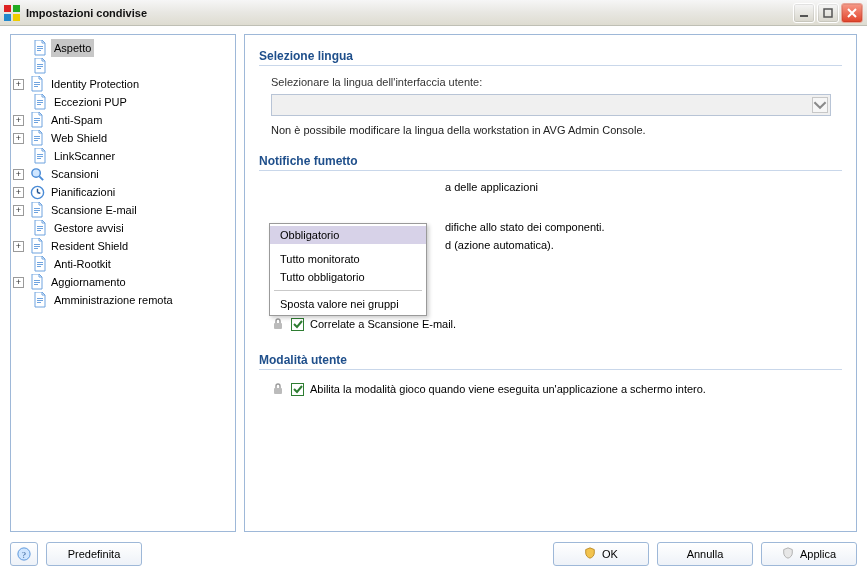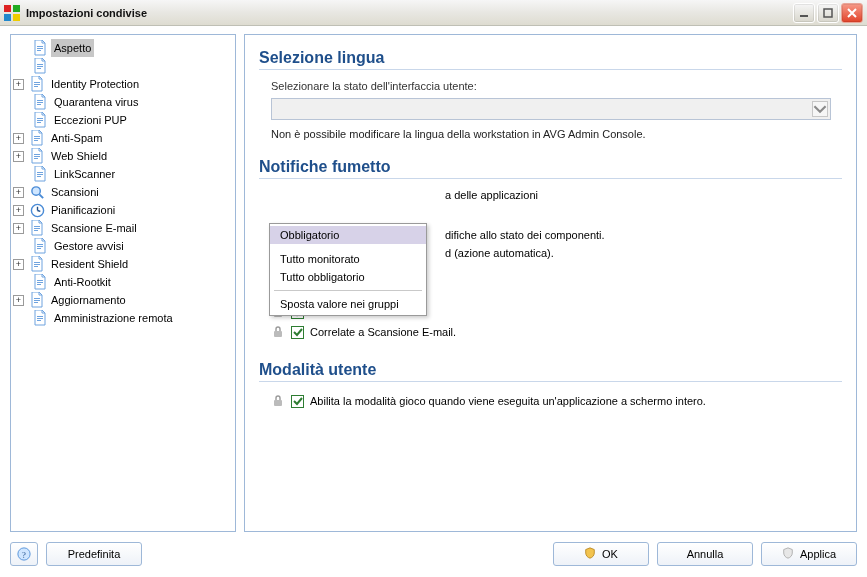--- a/index.html
+++ b/index.html
@@ -37,21 +37,21 @@
   
   .tree { list-style: none; margin: 0; padding: 0; }
   .tree li { white-space: nowrap; height: 18px; line-height: 18px; display:flex; align-items:center; }
   .tree .twisty { display:inline-block; width: 11px; height:11px; border:1px solid #9a9a9a; background:#fff; text-align:center; line-height:9px; font-size:9px; color:#333; margin-right:3px; }
   .tree .twisty.empty { border:none; width:14px; }
   .tree .icon { width:16px; height:16px; margin: 0 3px 0 0; display:inline-flex; align-items:center; justify-content:center; }
   .tree .label { padding: 0 3px; }
   .tree .label.selected { background:#c7c7c7; }
 
   
-  .section-title { color: #1f4f8b; font-weight: bold; font-size: 16px; margin: 4px 0 2px 0; }
+  .section-title { color: #1f4f8b; font-weight: bold; font-size: 12px; margin: 4px 0 2px 0; }
   .hr { height: 1px; background: #c9d7ea; margin: 2px 0 10px 0; }
 
   .subtext { color: #333; margin-bottom: 6px; }
   .combo {
     width: 560px; height: 22px; border:1px solid #b8c4d6; background:#f0f0f0;
     display:flex; align-items:center; justify-content:flex-end; padding:0 2px;
   }
   .combo .arrow { width:16px; height:16px; border:1px solid #c7c7c7; background:#f6f6f6; display:flex; align-items:center; justify-content:center; }
   .note { margin-top: 8px; color:#222; }
 
@@ -167,34 +167,20 @@
             <span style="display: inline-block; width: 2px;"></span>
             <span class="icon doc-icon">
               <svg viewBox="0 0 14 16">
                 <path d="M2 0 h7 l3 3 v12 h-10 z" fill="#fff" stroke="#6fa3df"></path>
                 <path d="M9 0 v3 h3" fill="none" stroke="#6fa3df"></path>
                 <rect x="4" y="6" width="6" height="1" fill="#6fa3df"></rect>
                 <rect x="4" y="8" width="6" height="1" fill="#6fa3df"></rect>
                 <rect x="4" y="10" width="4" height="1" fill="#6fa3df"></rect>
               </svg>
             </span>
-            <span class="label">Quarantena virus</span>
-          </li>
-          <li>
-            <span class="twisty empty"></span>
-            <span style="display: inline-block; width: 2px;"></span>
-            <span class="icon doc-icon">
-              <svg viewBox="0 0 14 16">
-                <path d="M2 0 h7 l3 3 v12 h-10 z" fill="#fff" stroke="#6fa3df"></path>
-                <path d="M9 0 v3 h3" fill="none" stroke="#6fa3df"></path>
-                <rect x="4" y="6" width="6" height="1" fill="#6fa3df"></rect>
-                <rect x="4" y="8" width="6" height="1" fill="#6fa3df"></rect>
-                <rect x="4" y="10" width="4" height="1" fill="#6fa3df"></rect>
-              </svg>
-            </span>
             <span class="label">Eccezioni PUP</span>
           </li>
           <li>
             <span class="twisty">+</span>
             <span style="display: inline-block; width: 2px;"></span>
             <span class="icon doc-icon">
               <svg viewBox="0 0 14 16">
                 <path d="M2 0 h7 l3 3 v12 h-10 z" fill="#fff" stroke="#6fa3df"></path>
                 <path d="M9 0 v3 h3" fill="none" stroke="#6fa3df"></path>
                 <rect x="4" y="6" width="6" height="1" fill="#6fa3df"></rect>
@@ -341,21 +327,21 @@
           </li>
         </ul>
     </div>
 
     <div class="panel right-panel">
 
       <div class="section-title">Selezione lingua</div>
       <div class="hr"></div>
 
       <div style="margin-left:12px;">
-        <div class="subtext">Selezionare la stato dell'interfaccia utente:</div>
+        <div class="subtext">Selezionare la lingua dell'interfaccia utente:</div>
         <div class="combo">
           <span class="arrow">
             <svg viewBox="0 0 10 10">
                 <path d="M1 3 L5 7 L9 3" fill="none" stroke="#8a8a8a" stroke-width="1.5"></path>
               </svg>
           </span>
         </div>
         <div class="note">Non è possibile modificare la lingua della workstation in AVG Admin Console.</div>
       </div>
 

